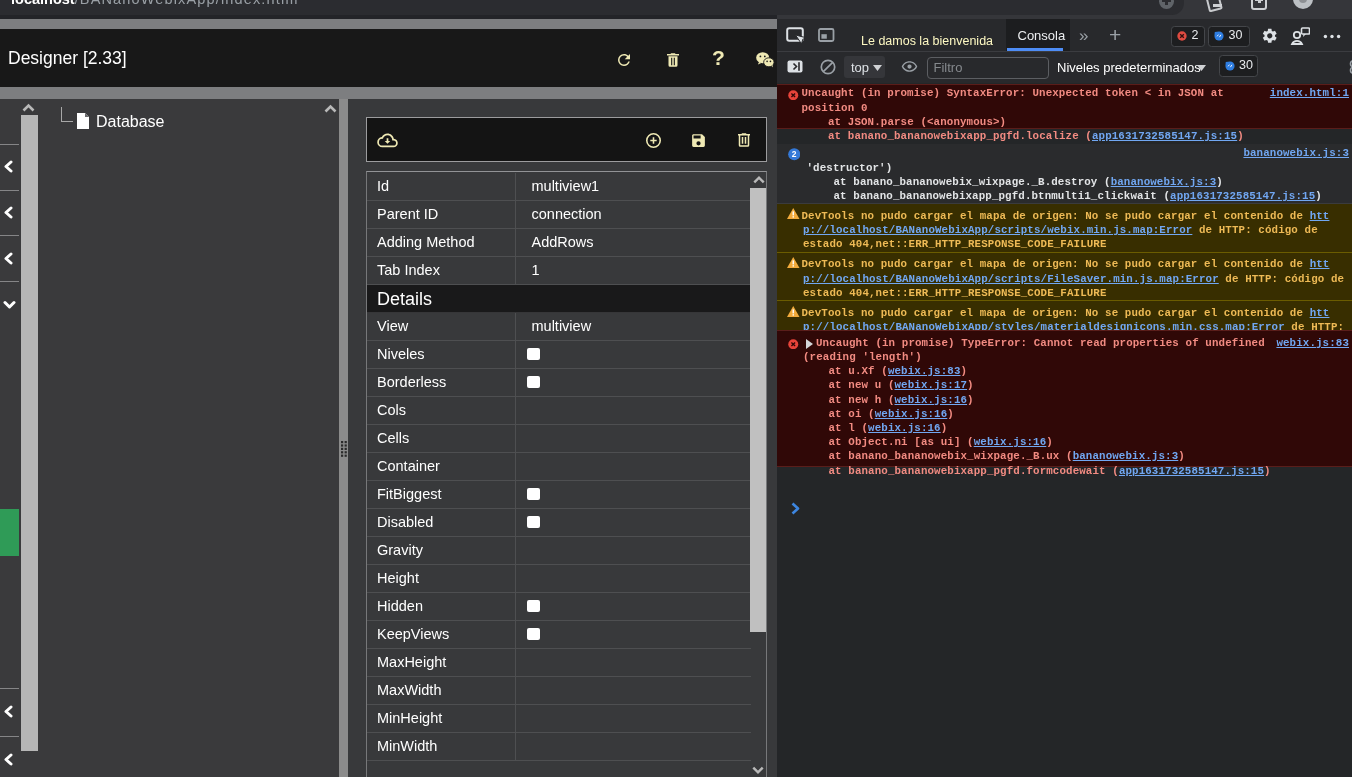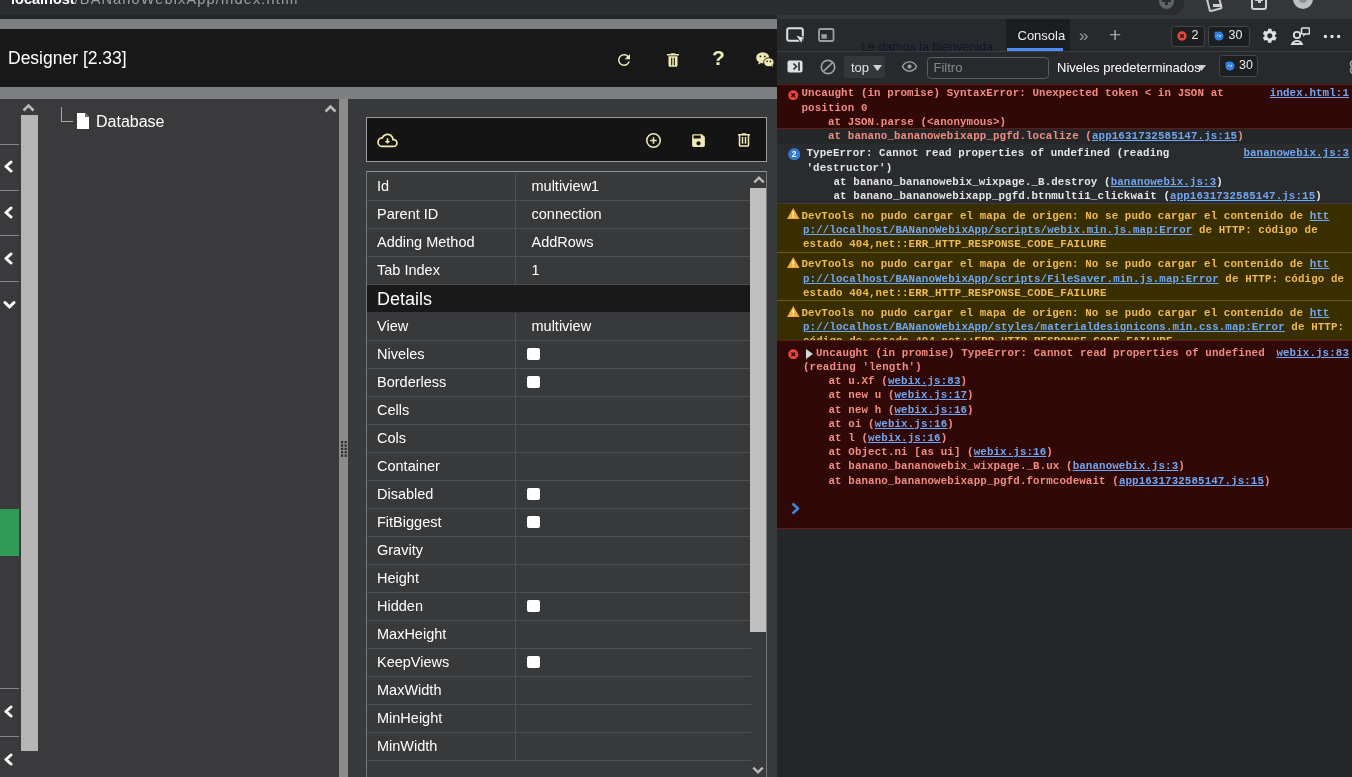--- a/index.html
+++ b/index.html
@@ -192,52 +192,52 @@
     </div>
 <div class="prow">
       <span class="pl">Niveles</span>
       <span class="cb"></span>
     </div>
 <div class="prow">
       <span class="pl">Borderless</span>
       <span class="cb"></span>
     </div>
 <div class="prow">
+      <span class="pl">Cols</span>
+    </div>
+<div class="prow">
       <span class="pl">Cells</span>
     </div>
 <div class="prow">
-      <span class="pl">Cols</span>
-    </div>
-<div class="prow">
       <span class="pl">Container</span>
     </div>
 <div class="prow">
+      <span class="pl">FitBiggest</span>
+      <span class="cb"></span>
+    </div>
+<div class="prow">
       <span class="pl">Disabled</span>
       <span class="cb"></span>
     </div>
 <div class="prow">
-      <span class="pl">FitBiggest</span>
-      <span class="cb"></span>
-    </div>
-<div class="prow">
       <span class="pl">Gravity</span>
     </div>
 <div class="prow">
       <span class="pl">Height</span>
     </div>
 <div class="prow">
       <span class="pl">Hidden</span>
       <span class="cb"></span>
     </div>
 <div class="prow">
+      <span class="pl">KeepViews</span>
+      <span class="cb"></span>
+    </div>
+<div class="prow">
       <span class="pl">MaxHeight</span>
-    </div>
-<div class="prow">
-      <span class="pl">KeepViews</span>
-      <span class="cb"></span>
     </div>
 <div class="prow">
       <span class="pl">MaxWidth</span>
     </div>
 <div class="prow">
       <span class="pl">MinHeight</span>
     </div>
 <div class="prow">
       <span class="pl">MinWidth</span>
     </div>
@@ -262,21 +262,21 @@
       <rect x="1.2" y="1.2" width="15.6" height="12.6" rx="2" stroke="#dde1e5" stroke-width="2" fill="none"></rect>
       <path d="M9.5 8 L15.5 16.8 L16.8 12.2 L21 11 Z" fill="#dde1e5" stroke="#28292c" stroke-width="1"></path>
     </svg>
   </div>
 <div class="a" style="left:818px;top:28px">
     <svg width="17" height="15" viewBox="0 0 17 15">
       <rect x="1" y="1" width="14.5" height="12" rx="1.5" stroke="#9aa0a6" stroke-width="1.8" fill="none"></rect>
       <rect x="3.4" y="6.2" width="5.4" height="4.5" fill="#9aa0a6"></rect>
     </svg>
   </div>
-<div class="a" style="left:861px;top:40px;font-size:12.5px;color:#0f172a">Le damos la bienvenida</div>
+<div class="a" style="left:861px;top:34px;font-size:12.5px;color:#fef9c3">Le damos la bienvenida</div>
 <div class="a" style="left:1006px;top:19px;width:64px;height:31.5px;background:#1c1d1f"></div>
 <div class="a" style="left:1017.5px;top:27.5px;font-size:13px;color:#eceef0">Consola</div>
 <div class="a" style="left:1007px;top:47.5px;width:56px;height:3px;background:#4e8df6"></div>
 <div class="a" style="left:1079px;top:26px;font-size:17px;color:#9aa0a6;letter-spacing:-2px">»</div>
 <div class="a" style="left:1109px;top:23px;font-size:21px;color:#9aa0a6;font-weight:100">+</div>
 <div class="a" style="left:1170.5px;top:25.5px;width:32px;height:19px;background:#1d1e20;border:1px solid #44464a;border-radius:3.5px"></div>
 <div class="a" style="left:1176.5px;top:30.5px">
     <svg width="10" height="10" viewBox="0 0 12 12">
       <circle cx="6" cy="6" r="5.6" fill="#df4b41"></circle>
       <path d="M3.8 3.8 L8.2 8.2 M8.2 3.8 L3.8 8.2" stroke="#30100e" stroke-width="1.6"></path>
@@ -372,21 +372,20 @@
 <div style="position:absolute;left:51px;top:31.3px">at JSON.parse (&lt;anonymous&gt;)</div>
 <div style="position:absolute;left:51px;top:45.6px">at banano_bananowebixapp_pgfd.localize (<span class="lk">app1631732585147.js:15</span>)</div>
 <div style="position:absolute;right:3px;top:2.7px" class="lk">index.html:1</div>
 </div>
 
 <div class="a mono" style="left:777px;top:144px;width:575px;height:60px;background:#2a2b2d;border-bottom:1px solid #3a3b3d;box-sizing:border-box;color:#e3e5e7">
 <div style="position:absolute;left:10.5px;top:4.2px"><svg width="12.5" height="12.5" viewBox="0 0 14 14">
         <circle cx="7" cy="7" r="6.8" fill="#3479d8"></circle>
         <text x="7" y="10.4" text-anchor="middle" font-size="9.5" font-weight="bold" fill="#fff" font-family="Liberation Sans">2</text>
       </svg></div>
-<div style="position:absolute;left:29.5px;top:3.4px">TypeError: Cannot read properties of undefined (reading</div>
 <div style="position:absolute;left:29.5px;top:17.7px">'destructor')</div>
 <div style="position:absolute;left:56.5px;top:32px">at banano_bananowebix_wixpage._B.destroy (<span class="lk">bananowebix.js:3</span>)</div>
 <div style="position:absolute;left:56.5px;top:46.3px">at banano_bananowebixapp_pgfd.btnmulti1_clickwait (<span class="lk">app1631732585147.js:15</span>)</div>
 <div style="position:absolute;right:3px;top:3.4px" class="lk">bananowebix.js:3</div>
 </div>
 
 <div class="a mono" style="left:777px;top:204px;width:575px;height:49px;background:#382e00;border-bottom:1px solid #6b5c00;box-sizing:border-box;color:#eeba55">
 <div style="position:absolute;left:10px;top:4.2px"><svg width="12.5" height="11" viewBox="0 0 12.5 11">
         <path d="M6.25 0 L12.5 11 H0 Z" fill="#f2ab3c"></path>
         <rect x="5.55" y="3.4" width="1.4" height="4" fill="#fff"></rect>
@@ -412,21 +411,21 @@
 <div style="position:absolute;left:10px;top:4.7px"><svg width="12.5" height="11" viewBox="0 0 12.5 11">
         <path d="M6.25 0 L12.5 11 H0 Z" fill="#f2ab3c"></path>
         <rect x="5.55" y="3.4" width="1.4" height="4" fill="#fff"></rect>
         <rect x="5.55" y="8.2" width="1.4" height="1.4" fill="#fff"></rect>
       </svg></div>
 <div style="position:absolute;left:24.5px;top:5.7px">DevTools no pudo cargar el mapa de origen: No se pudo cargar el contenido de <span class="lk">htt</span></div>
 <div style="position:absolute;left:26px;top:20px"><span class="lk">p://localhost/BANanoWebixApp/styles/materialdesignicons.min.css.map:Error</span> de HTTP:</div>
 <div style="position:absolute;left:26px;top:34.3px">código de estado 404,net::ERR_HTTP_RESPONSE_CODE_FAILURE</div>
 </div>
 
-<div class="a mono" style="left:777px;top:340px;width:575px;height:189px;background:#300807;border-top:1px solid #5a1d1a;border-bottom:1px solid #5a1d1a;box-sizing:border-box;color:#f28b82">
+<div class="a mono" style="left:777px;top:330px;width:575px;height:137px;background:#300807;border-top:1px solid #5a1d1a;border-bottom:1px solid #5a1d1a;box-sizing:border-box;color:#f28b82">
 <div style="position:absolute;left:11px;top:7.5px"><svg width="10.5" height="10.5" viewBox="0 0 12 12">
         <circle cx="6" cy="6" r="5.7" fill="#e8443a"></circle>
         <path d="M3.9 3.9 L8.1 8.1 M8.1 3.9 L3.9 8.1" stroke="#300807" stroke-width="1.5"></path>
       </svg></div>
 <div style="position:absolute;left:28px;top:7.5px"><svg width="8" height="10" viewBox="0 0 8 10">
         <path d="M1 0 L8 5 L1 10 Z" fill="#d4d6d8"></path>
       </svg></div>
 <div style="position:absolute;left:39px;top:5.9px">Uncaught (in promise) TypeError: Cannot read properties of undefined</div>
 <div style="position:absolute;left:26px;top:20px">(reading 'length')</div>
 <div style="position:absolute;left:51.5px;top:34.2px">at u.Xf (<span class="lk">webix.js:83</span>)</div>

